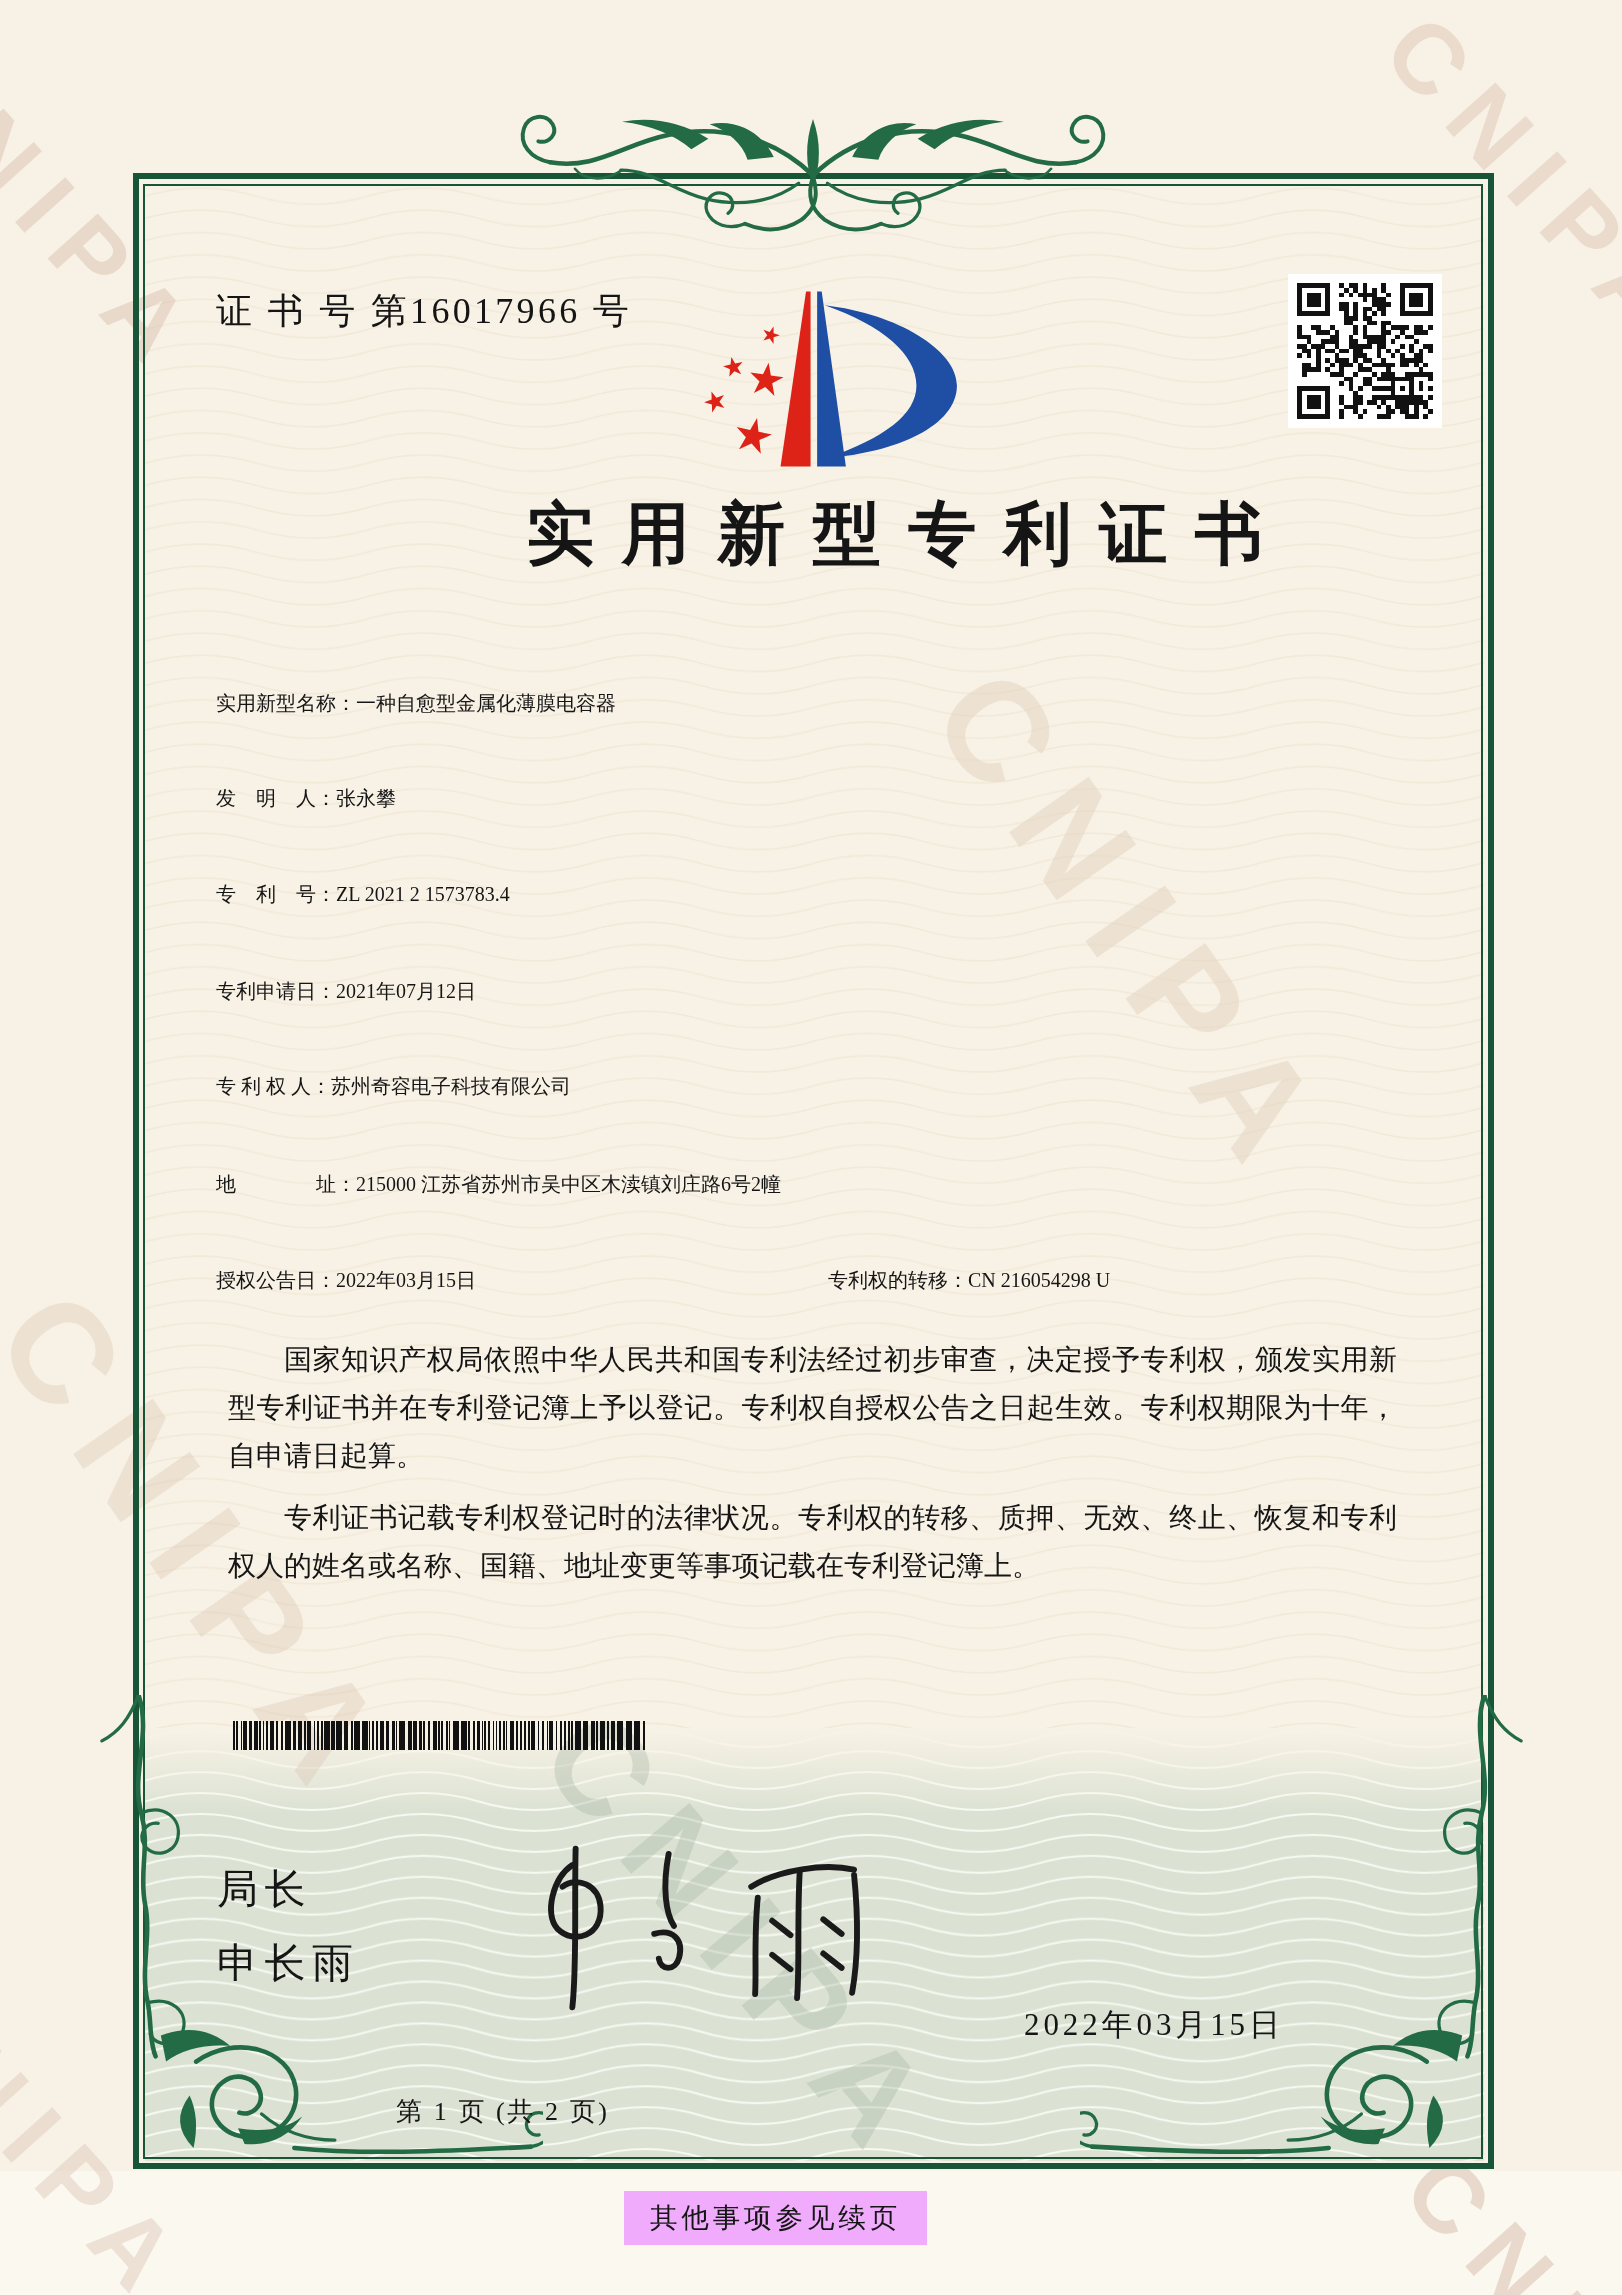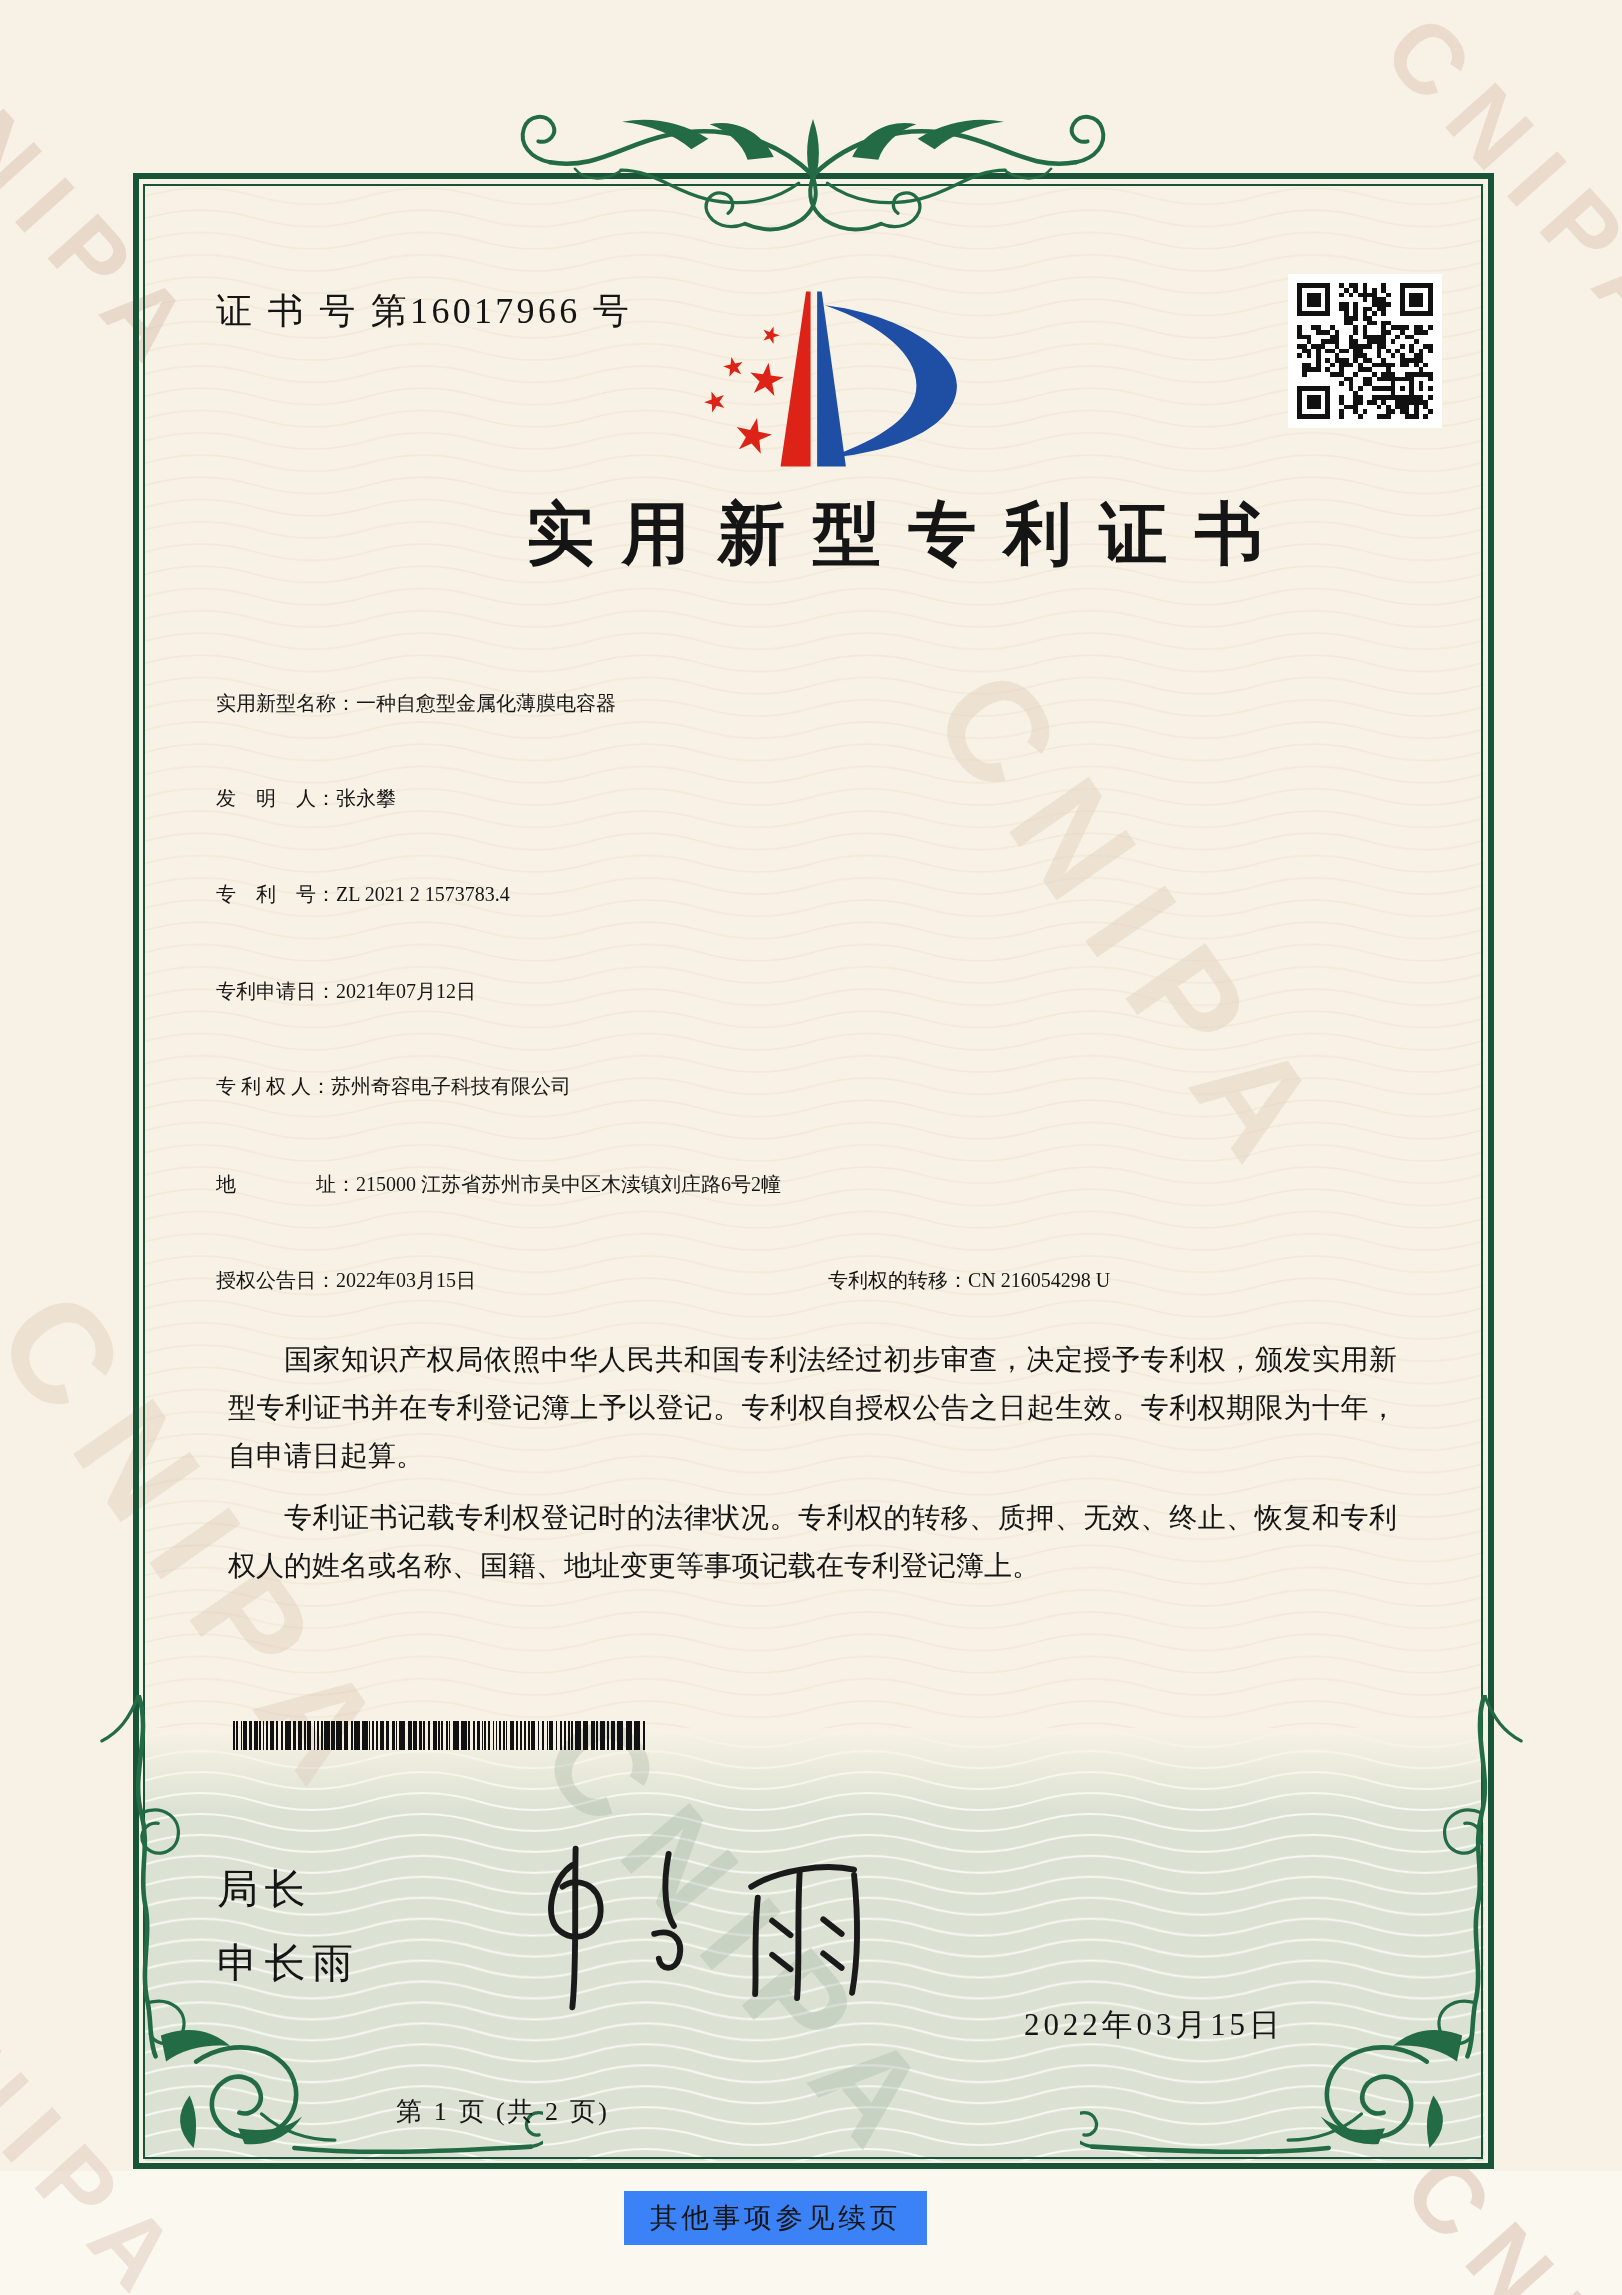--- a/index.html
+++ b/index.html
@@ -26,21 +26,21 @@
   .cert-no{left:216px;top:287px;font-size:36px;letter-spacing:3.3px;white-space:nowrap;}
   .title{left:133px;top:489px;width:1523px;text-align:center;font-size:68px;font-weight:bold;
          letter-spacing:27.5px;text-indent:27.5px;white-space:nowrap;}
   .frow{font-size:20px;white-space:nowrap;}
   .para-block{left:214px;top:1322px;width:1197px;font-size:28px;line-height:48px;text-align:justify;}
   .para-block p{margin:14px;text-indent:2em;}
   .signer{font-size:41px;letter-spacing:6.5px;}
   .date-line{left:1024px;top:2004px;font-size:31px;letter-spacing:3.9px;white-space:nowrap;}
   .page-info{left:396px;top:2094px;width:759px;text-align:left;font-size:26px;letter-spacing:2.6px;}
   .footer-note{left:396px;top:2191px;width:759px;text-align:center;font-size:27.5px;}
-  .footer-note span{display:inline-block;background:#3b82f6;padding:9.2px 26px;letter-spacing:3.9px;}
+  .footer-note span{display:inline-block;background:#f0abfc;padding:9.2px 26px;letter-spacing:3.9px;}
   svg{display:block;}
 </style>
 </head>
 <body>
 
 <div class="page">
 
   <div class="abs below-frame"></div>
 
   <svg class="abs" style="left:145px;top:185px;opacity:.55" width="1339" height="1975" viewBox="0 0 2046 3018">

